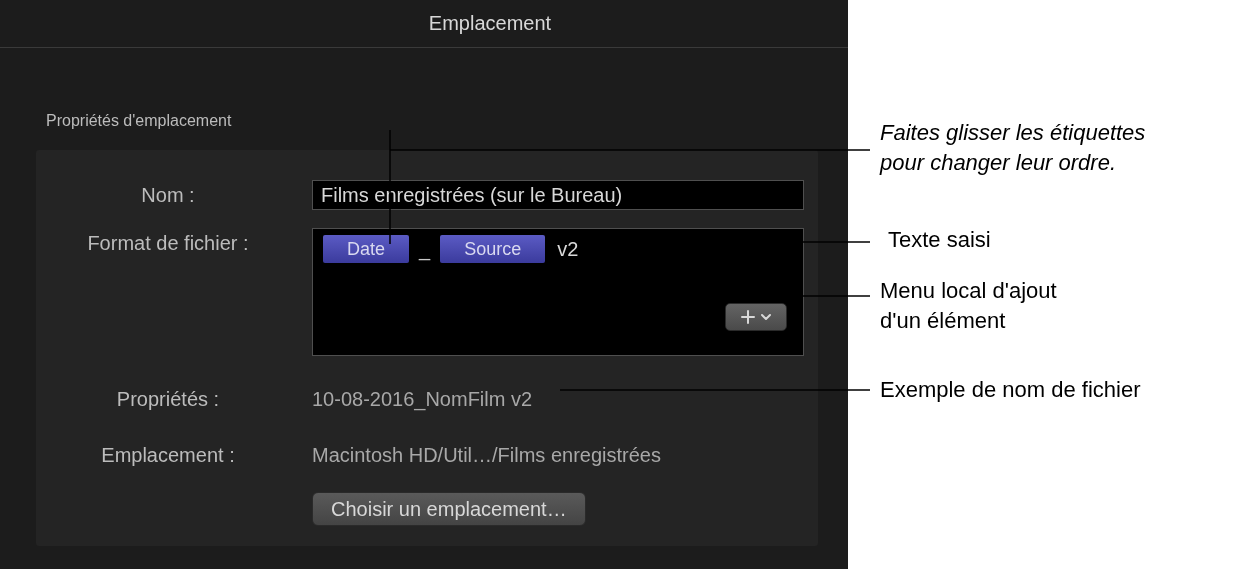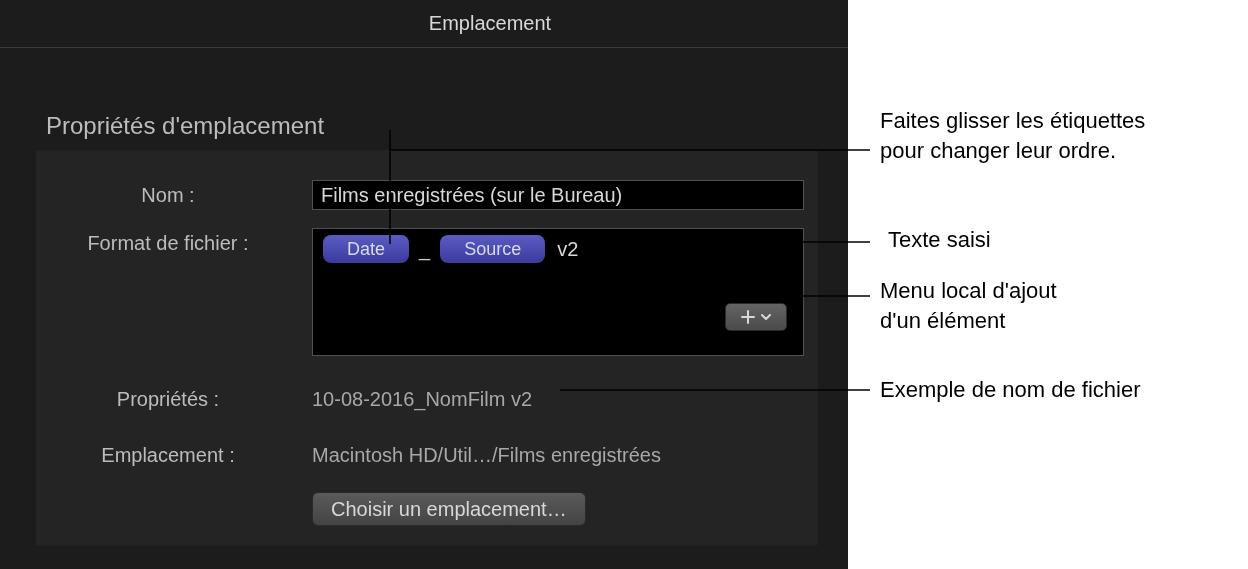--- a/index.html
+++ b/index.html
@@ -30,21 +30,21 @@
       justify-content: center;
       font-size: 20px;
       color: #d8d8d8;
       font-weight: 400;
     }
 
     .section-title {
       position: absolute;
       left: 46px;
       top: 112px;
-      font-size: 24px;
+      font-size: 16px;
       color: #bcbcbc;
     }
 
     .props-box {
       position: absolute;
       left: 36px;
       top: 150px;
       width: 782px;
       height: 396px;
       background: #242424;
@@ -97,21 +97,21 @@
       align-items: flex-start;
       gap: 6px;
     }
 
     .token {
       display: inline-flex;
       align-items: center;
       justify-content: center;
       height: 28px;
       padding: 0 24px;
-      border-radius: 8px;
+      border-radius: 2px;
       background: linear-gradient(#5b5bc4, #3b3b9d);
       color: #d9d9f0;
       font-size: 18px;
       cursor: grab;
       user-select: none;
     }
 
     .token-sep {
       color: #c8c8c8;
       font-size: 20px;
@@ -173,21 +173,21 @@
     }
 
     .callout {
       position: absolute;
       font-size: 22px;
       color: #000;
       line-height: 1.35;
       font-weight: 400;
     }
 
-    .c1 { top: 106px; left: 32px; }
+    .c1 { top: 118px; left: 32px; font-style: italic; }
     .c2 { top: 225px; left: 40px; }
     .c3 { top: 276px; left: 32px; }
     .c4 { top: 375px; left: 32px; }
 
     .lead {
       stroke: #000;
       stroke-width: 1.5;
       fill: none;
     }
 

